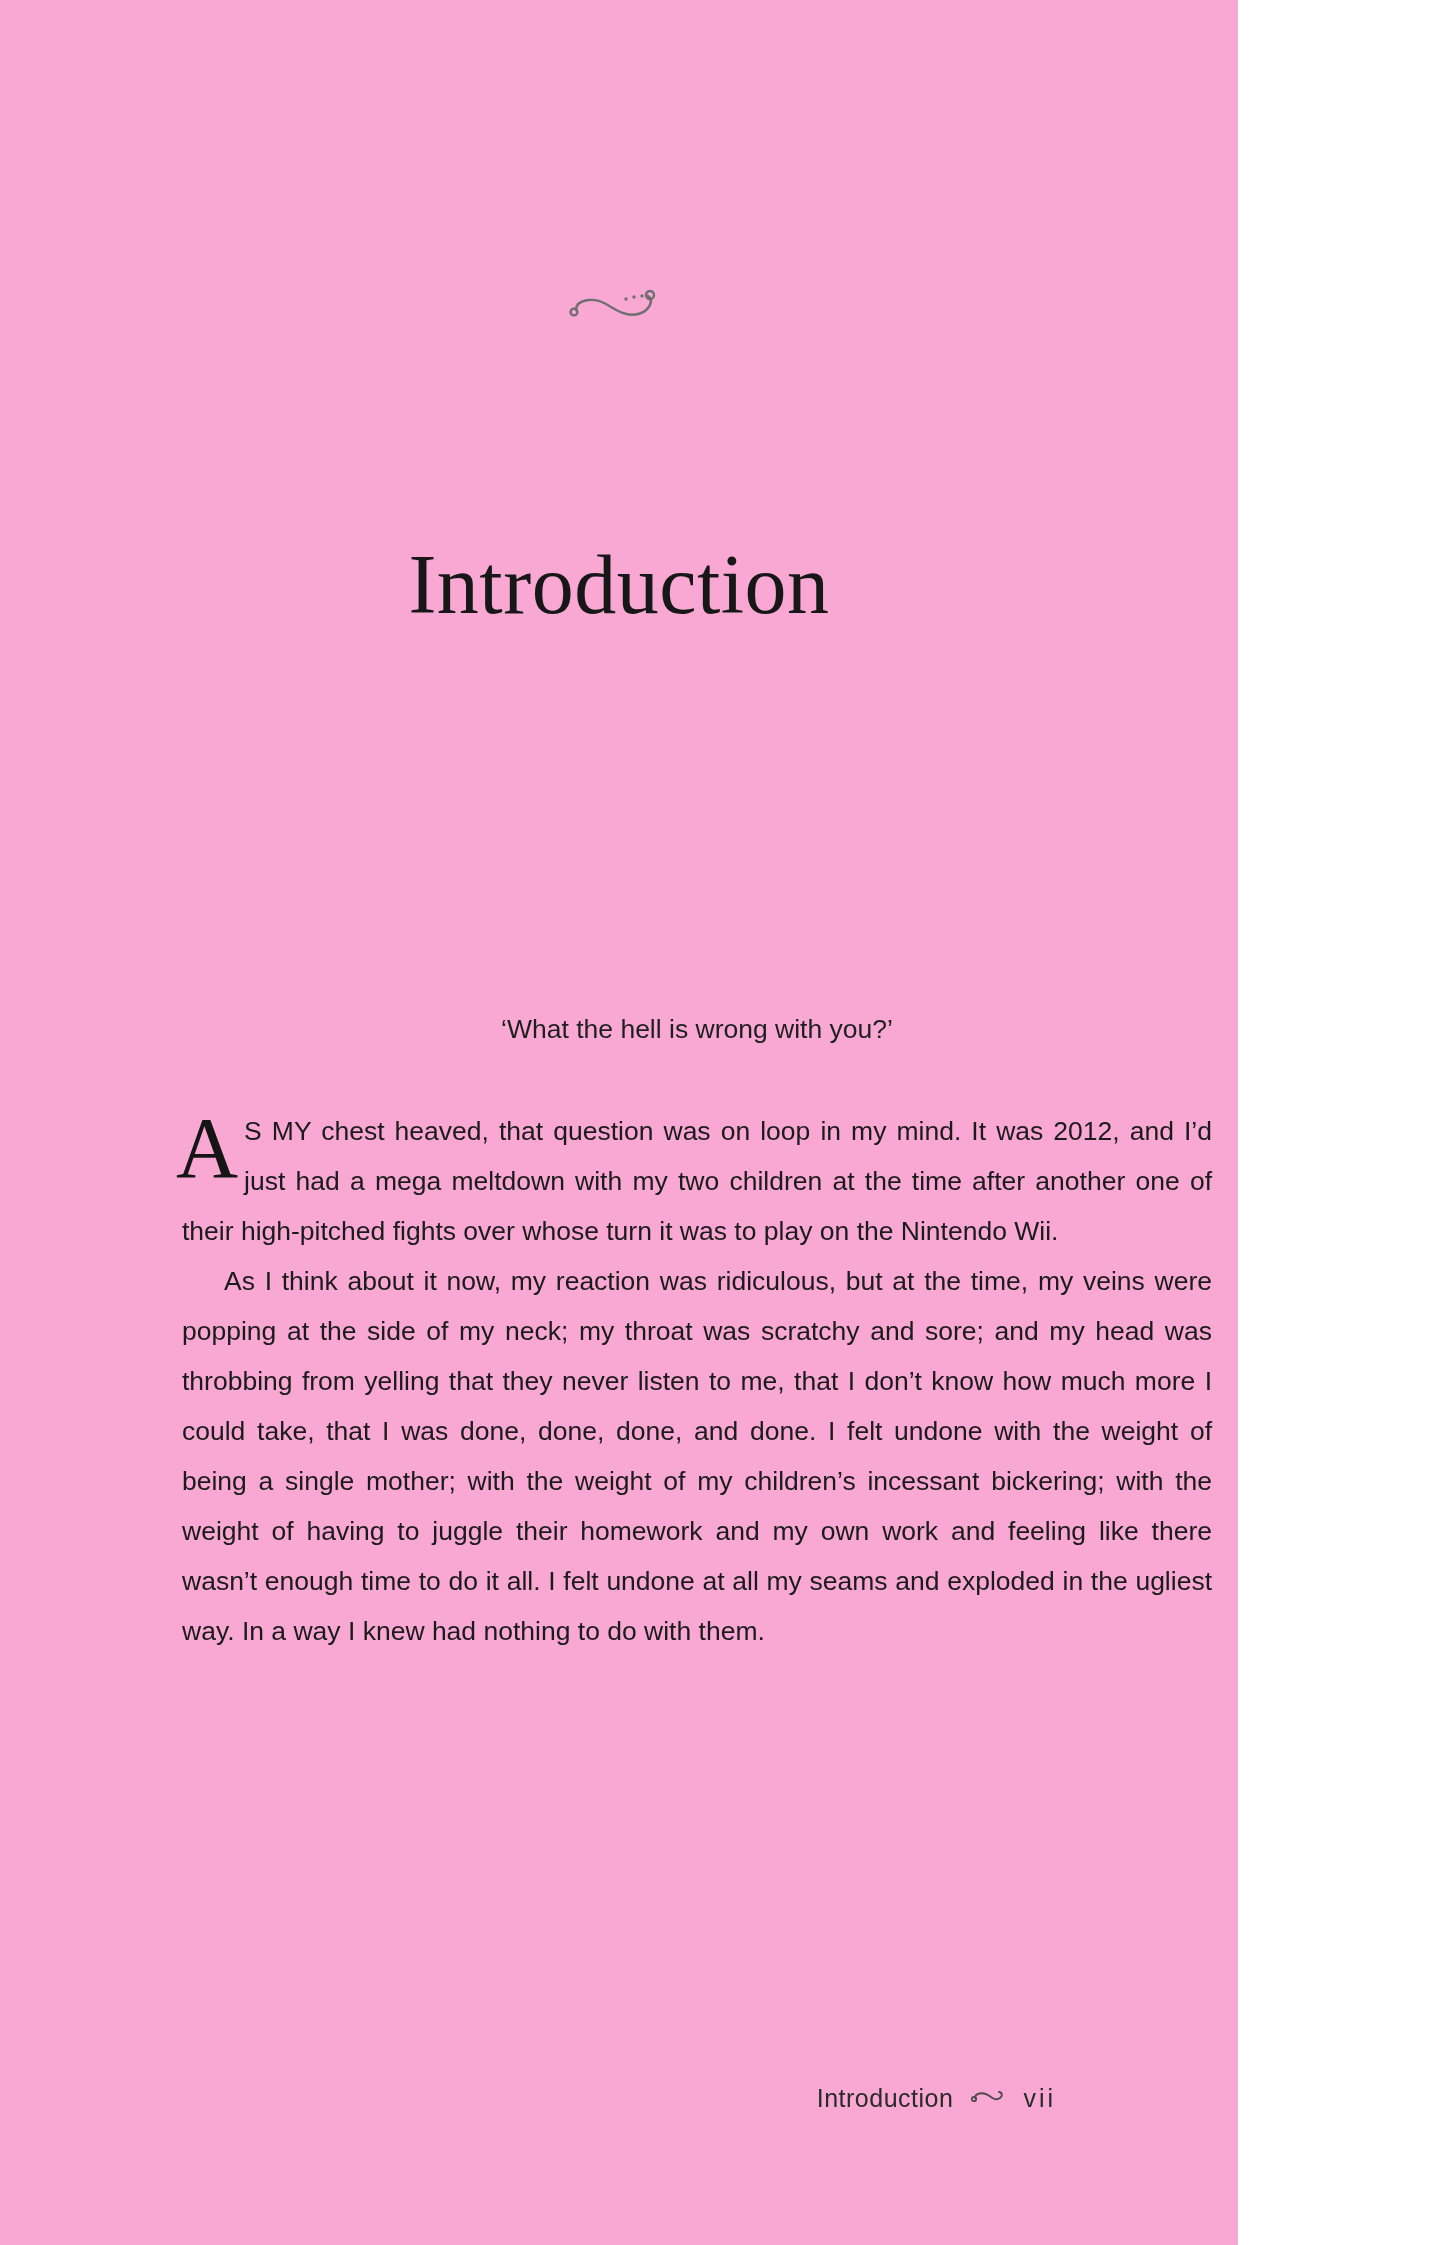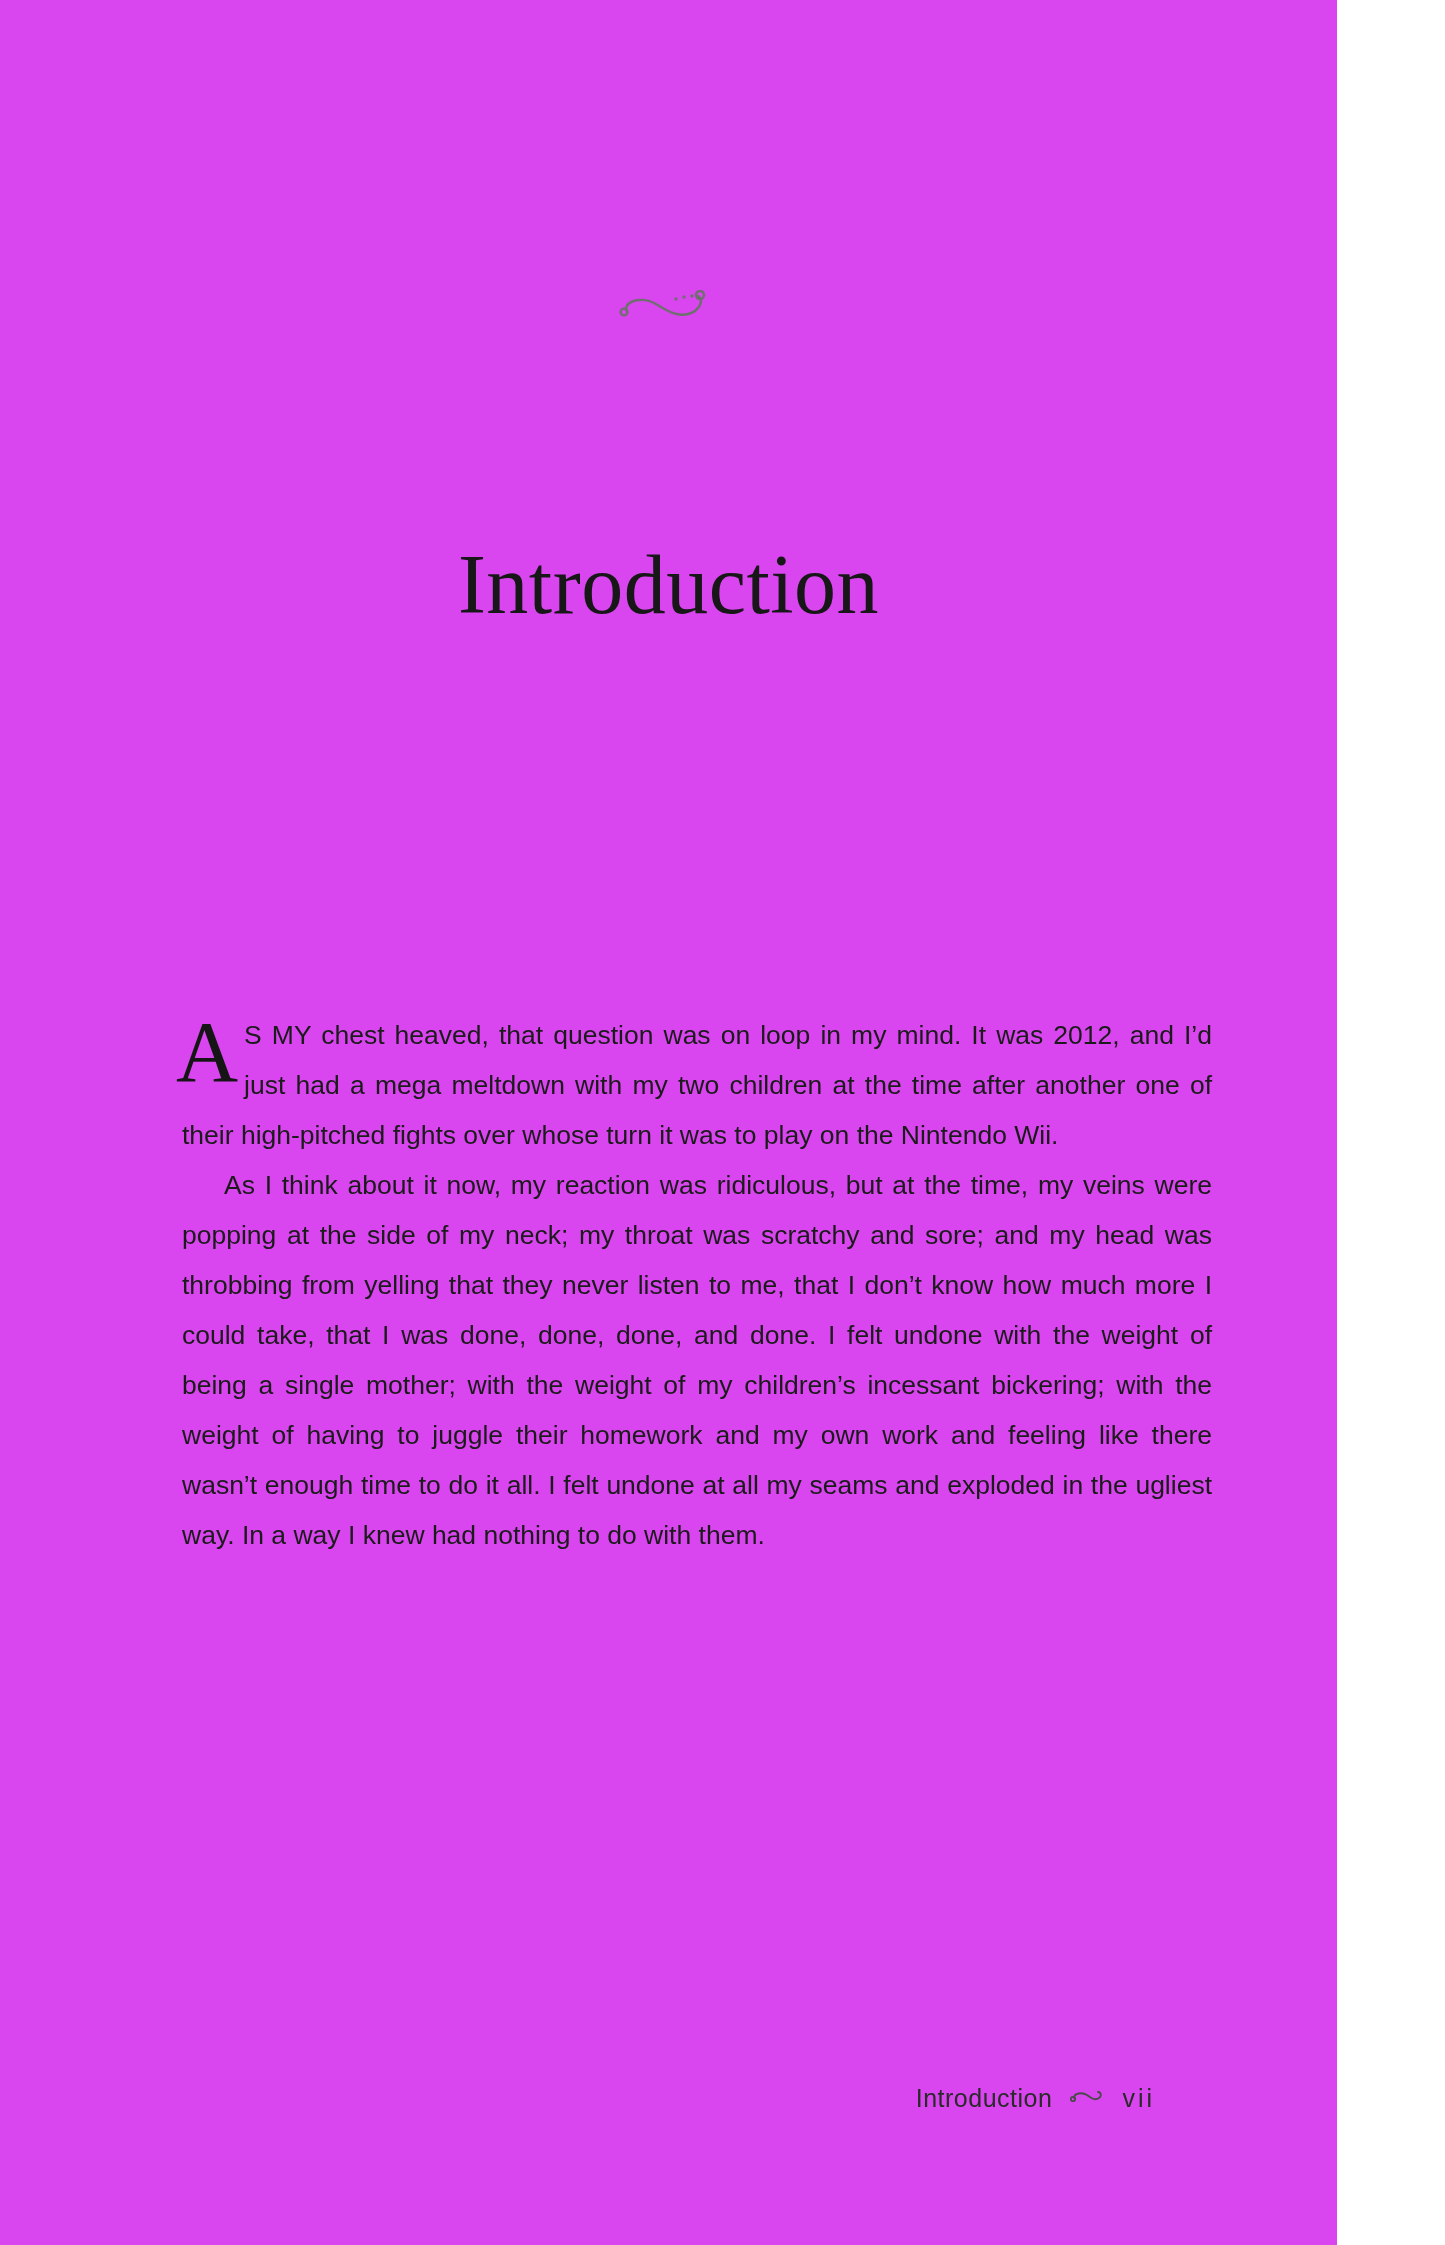--- a/index.html
+++ b/index.html
@@ -9,23 +9,23 @@
   }
   body {
     width: 1445px;
     height: 2245px;
     font-family: "Liberation Sans", sans-serif;
     color: #1a1a1a;
     overflow: hidden;
   }
   .page {
     position: relative;
-    width: 1337px;
+    width: 1238px;
     height: 2245px;
-    background: #d946ef;
+    background: #f9a8d4;
     box-sizing: border-box;
   }
   
   .ornament-top {
     position: absolute;
     top: 290px;
     left: 0;
     width: 100%;
     text-align: center;
     font-family: "DejaVu Serif", serif;
@@ -125,20 +125,21 @@
       <circle cx="62" cy="9" r="1.7" fill="#6f6f6f"></circle>
       <circle cx="70" cy="7" r="1.7" fill="#6f6f6f"></circle>
       <circle cx="78" cy="6" r="1.7" fill="#6f6f6f"></circle>
     </svg>
   </div>
 
   <h1 class="chapter-title">Introduction</h1>
 
   <div class="text-block">
 
+    <div class="epigraph">‘What the hell is wrong with you?’</div>
 
     <p class="body dropcap-para">
       <span class="dropcap">A</span><span>S MY chest heaved, that question was on loop in my mind. It was 2012, and I’d just had a mega meltdown with my two children at the time after another one of their high-pitched fights over whose turn it was to play on the Nintendo Wii.</span>
     </p>
 
     <p class="body">As I think about it now, my reaction was ridiculous, but at the time, my veins were popping at the side of my neck; my throat was scratchy and sore; and my head was throbbing from yelling that they never listen to me, that I don’t know how much more I could take, that I was done, done, done, and done. I felt undone with the weight of being a single mother; with the weight of my children’s incessant bickering; with the weight of having to juggle their homework and my own work and feeling like there wasn’t enough time to do it all. I felt undone at all my seams and exploded in the ugliest way. In a way I knew had nothing to do with them.</p>
 
 
   </div>
 

